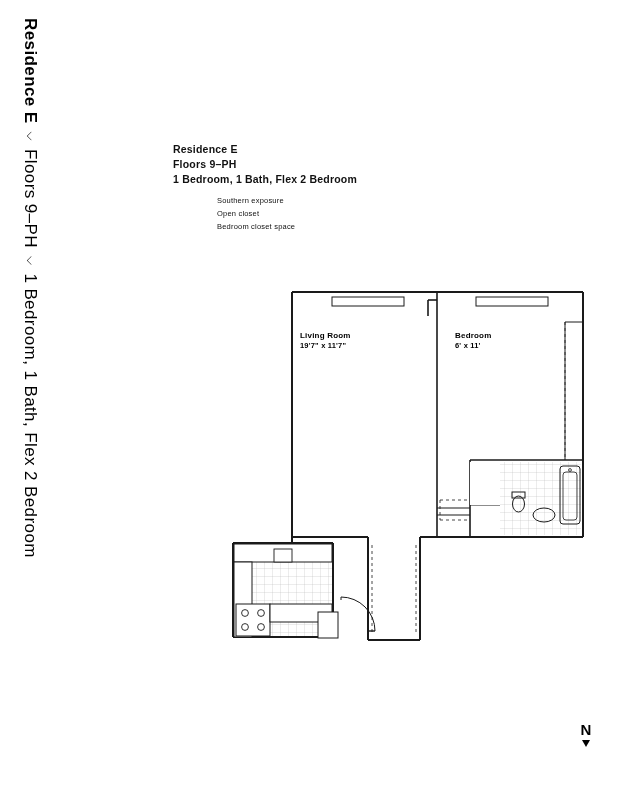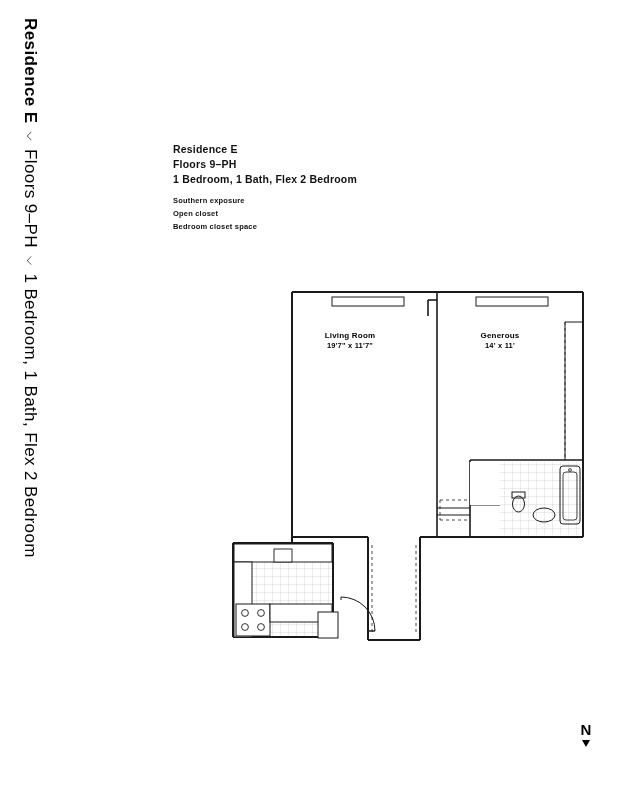--- a/index.html
+++ b/index.html
@@ -57,38 +57,38 @@
     color: #111;
   }
   #features {
     position: absolute;
     left: 173px;
     top: 194px;
     line-height: 1.75;
   }
   #features .feat {
     font-size: 7.5px;
-    font-weight: bold;
+    font-weight: normal;
     letter-spacing: 0.2px;
     color: #111;
+    margin-left: 44px;
   }
 
   
   #floorplan {
     position: absolute;
     left: 0;
     top: 0;
     width: 630px;
     height: 810px;
   }
 
   
   .room-label {
     position: absolute;
-    text-align: center;
     line-height: 1.3;
   }
   .room-label .rl-name {
     font-size: 8px;
     font-weight: bold;
     letter-spacing: 0.2px;
     display: block;
   }
   .room-label .rl-dim {
     font-size: 7.5px;
@@ -261,20 +261,20 @@
   </g>
 
 </svg>
 
 <div class="room-label" id="label-living">
   <span class="rl-name">Living Room</span>
   <span class="rl-dim">19'7" x 11'7"</span>
 </div>
 
 <div class="room-label" id="label-bedroom">
-  <span class="rl-name">Generous</span>
-  <span class="rl-dim">14' x 11'</span>
+  <span class="rl-name">Bedroom</span>
+  <span class="rl-dim">6' x 11'</span>
 </div>
 
 <div id="north-arrow">
   <span class="n-letter">N</span>
   <span class="n-tri"></span>
 </div>
 
 </body></html>

